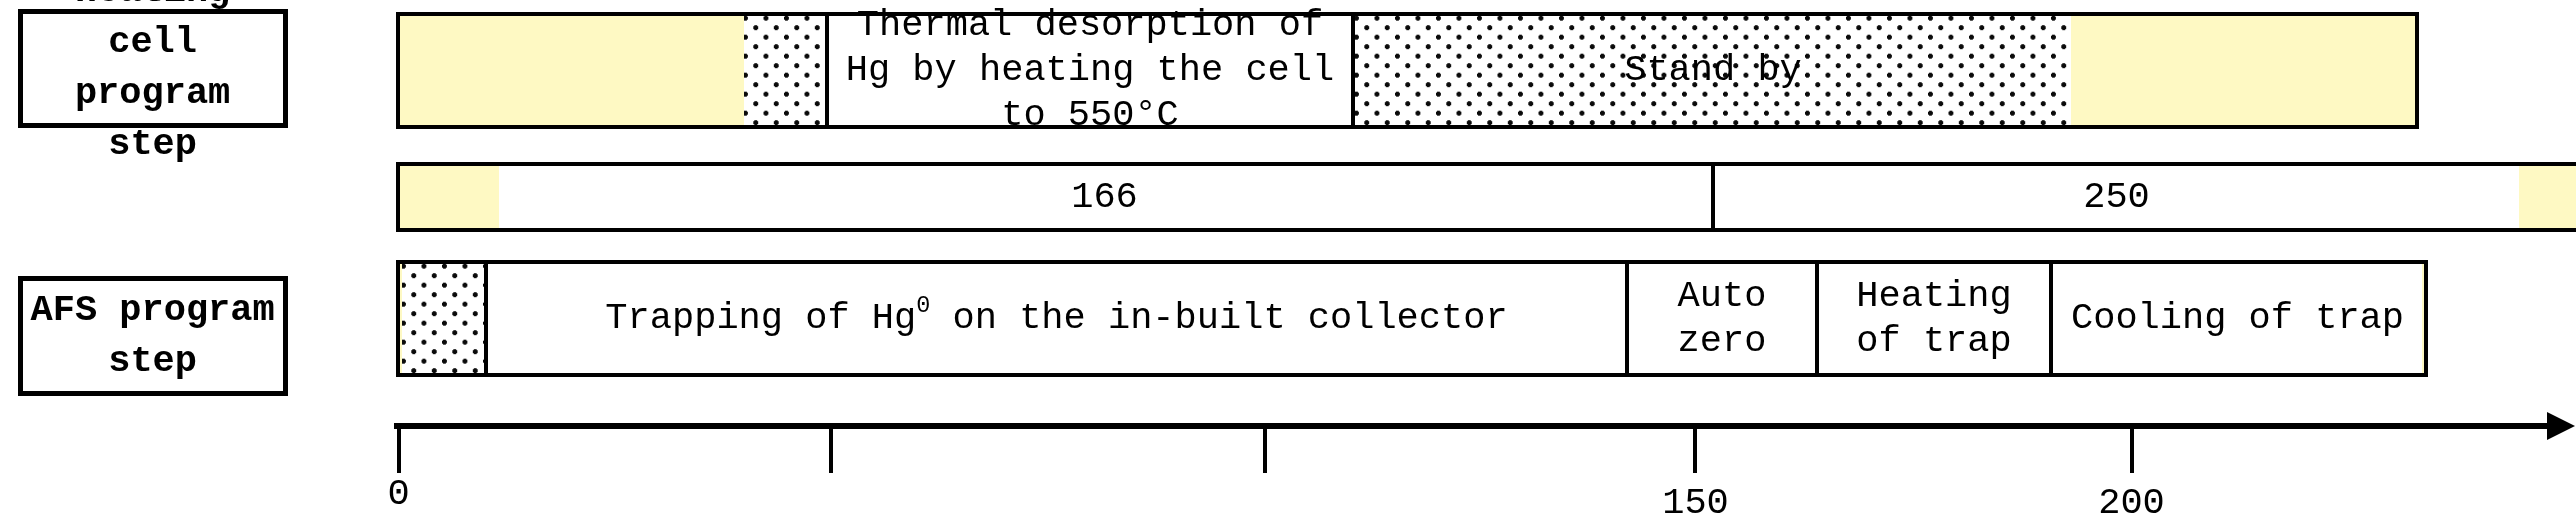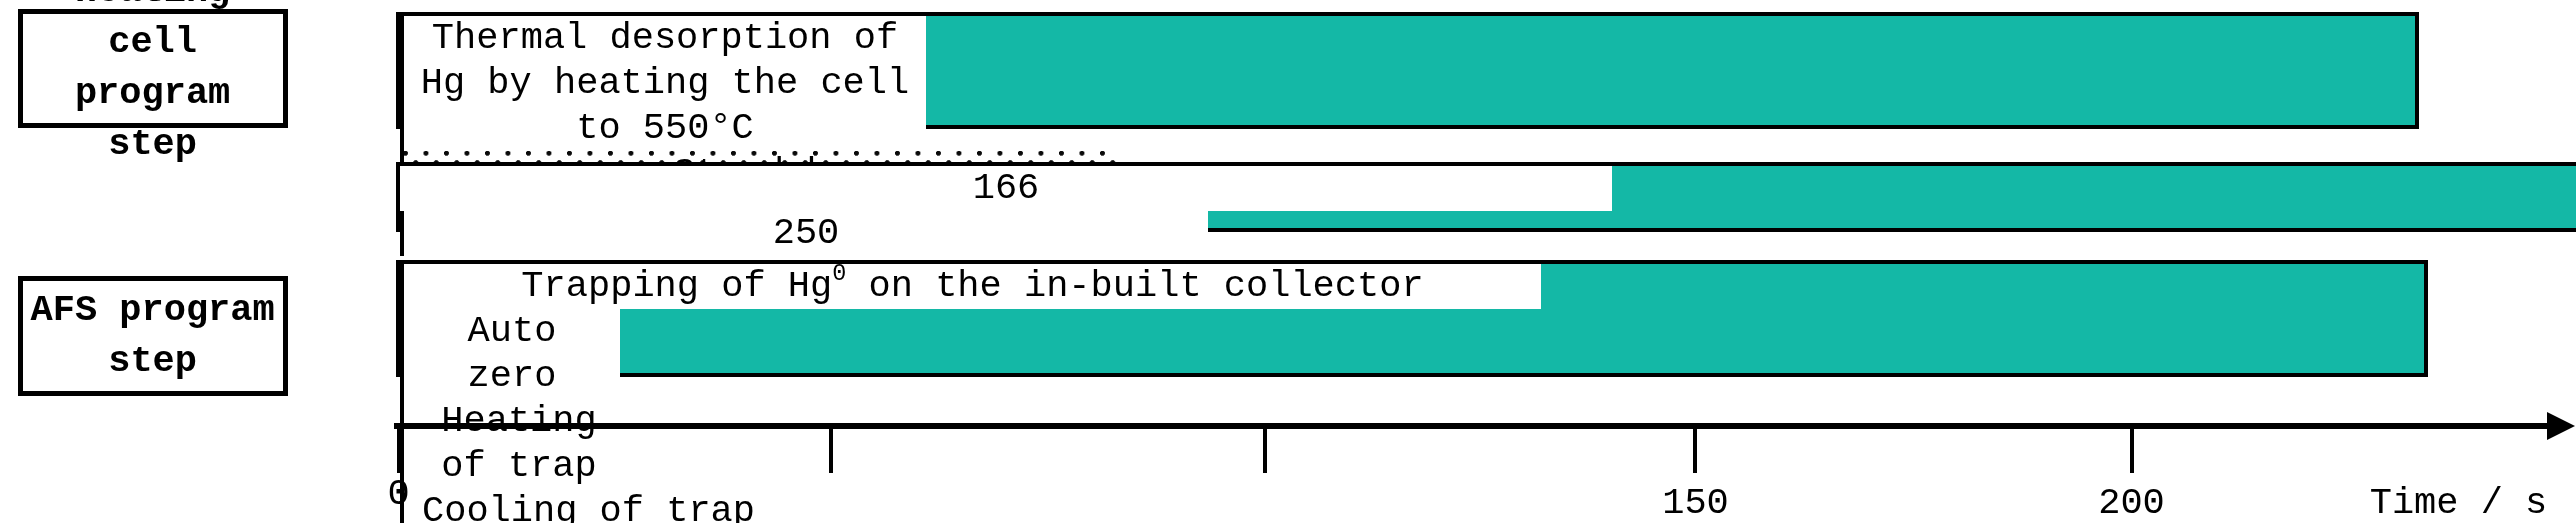--- a/index.html
+++ b/index.html
@@ -29,24 +29,25 @@
     line-height: 51px;
     padding: 0 7.3px;
   }
   #heating-label { top: 8.8px;  height: 119px; }
   #afs-label     { top: 276px; height: 120px; }
 
   
   .bar {
     position: absolute;
     border: 4.4px solid #000;
-    background: #14b8a6;
+    background: #fef9c3;
     display: flex;
-    flex-direction: column;
+    flex-direction: row;
     align-items: stretch;
+    justify-content: center;
   }
   #heating-bar { left: 396px; top: 11.7px;  width: 2023px; height: 117px; }
   #duration-bar{ left: 396px; top: 162px; width: 2225px; height: 70px;  }
   #afs-bar     { left: 396px; top: 260px; width: 2032px; height: 117px; }
 
   .seg {
     display: flex;
     align-items: center;
     justify-content: center;
     text-align: center;
@@ -73,21 +74,21 @@
   .hseg-cooling { width: 606px; }
   .hseg-standby { width: 720px; }
 
   
   .dseg-1 { width: 1212px; }
   .dseg-2 { width: 808px; }
 
   
   .aseg-warmup  { width: 82px; padding: 0; }
   .aseg-trap    { width: 1141px; }
-  .aseg-zero    { width: 220px; }
+  .aseg-zero    { width: 190px; }
   .aseg-heat    { width: 234px; }
   .aseg-cool    { width: 373px; }
 
   sup.iso {
     font-size: 23.5px;
     line-height: 0;
     vertical-align: 16px;
   }
 
   
@@ -193,16 +194,15 @@
   <div class="tick tick-0"></div>
   <div class="tick tick-50"></div>
   <div class="tick tick-100"></div>
   <div class="tick tick-150"></div>
   <div class="tick tick-200"></div>
 
   <div class="tick-label tlab-0">0</div>
   <div class="tick-label tlab-150">150</div>
   <div class="tick-label tlab-200">200</div>
 
-  <div class="axis-title">Time / s</div>
 
 </div>
 
 
 </body></html>

